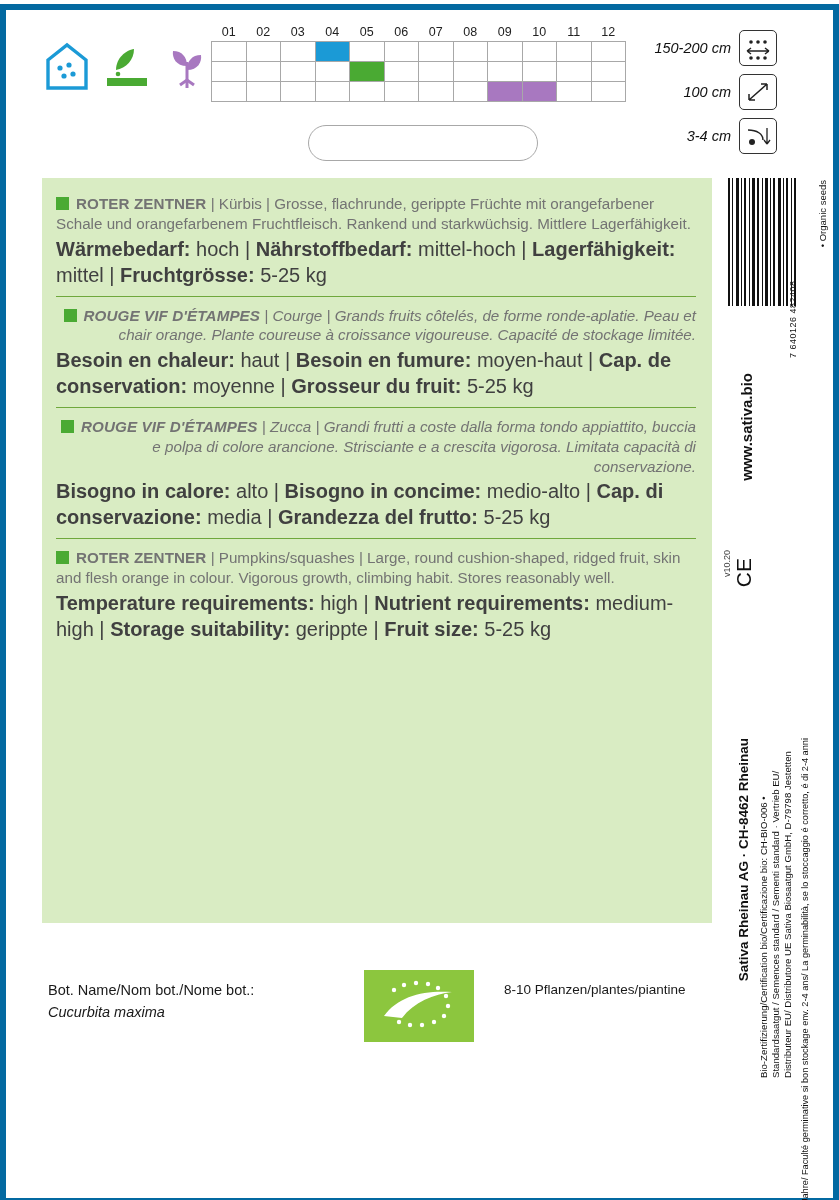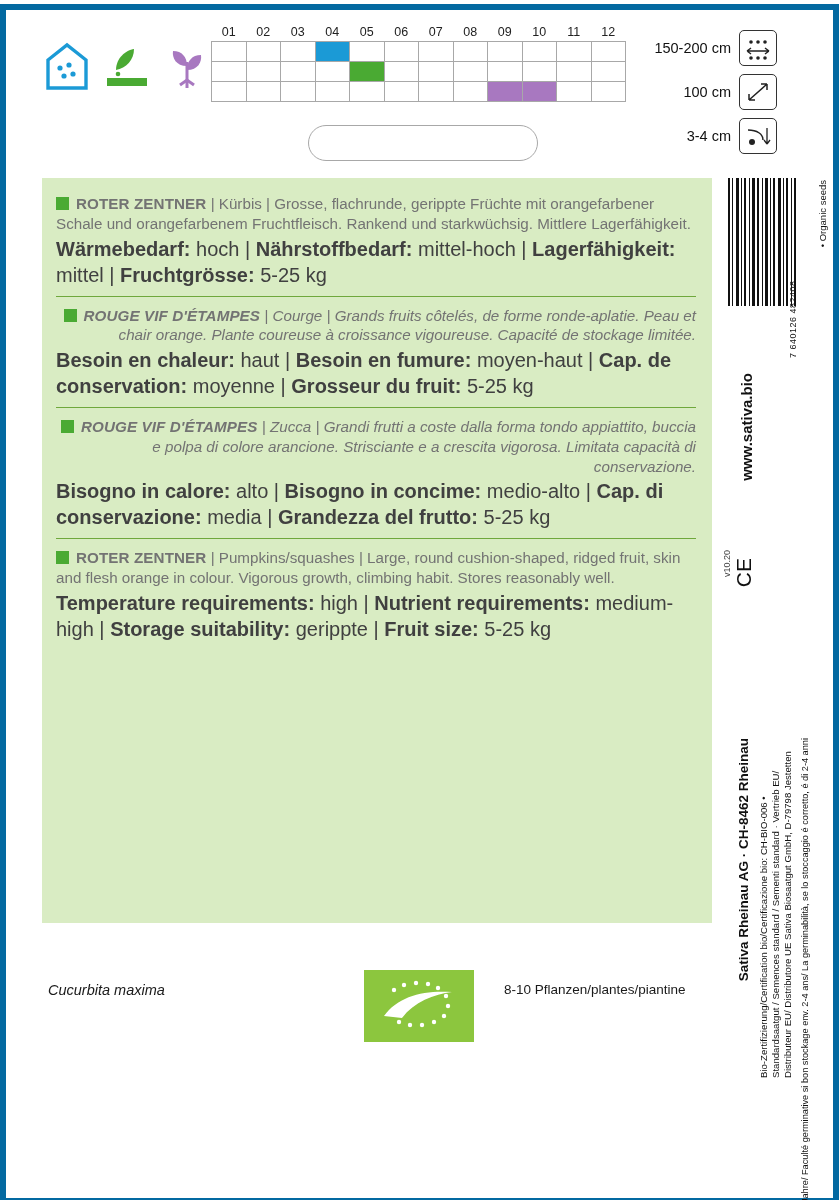--- a/index.html
+++ b/index.html
@@ -66,20 +66,21 @@
     position: absolute; left: 637px; top: 18px;
     width: 200px;
   }
   .spacing .row {
     display: flex; align-items: center; justify-content: flex-start;
     height: 40px; margin-bottom: 4px;
   }
   .spacing .lbl {
     width: 96px; text-align: right; font-size: 14.5px; color: #111;
     padding-right: 8px;
+    font-style: italic;
   }
   .spacing .box {
     width: 38px; height: 36px; border: 1px solid #333; border-radius: 5px;
     display:flex; align-items:center; justify-content:center;
   }
 
   
   .green {
     position: absolute;
     left: 36px; top: 168px;
@@ -372,20 +373,21 @@
     <div class="v-www vtext">www.sativa.bio</div>
     <div class="v-ver vtext">v10.20</div>
     <div class="v-ce vtext">CE</div>
     <div class="v-company vtext">Sativa Rheinau AG · CH-8462 Rheinau</div>
     <div class="v-cert vtext" style="width:13px; max-height:470px; white-space:normal;">Bio-Zertifizierung/Certification bio/Certificazione bio: CH-BIO-006 • Standardsaatgut / Semences standard / Sementi standard · Vertrieb EU/ Distributeur EU/ Distributore UE Sativa Biosaatgut GmbH, D-79798 Jestetten</div>
     <div class="v-germ vtext">Keimfähigkeit bei guter Lagerung ca. 2-4 Jahre/ Faculté germinative si bon stockage env. 2-4 ans/ La germinabilità, se lo stoccaggio é corretto, é di 2-4 anni</div>
   </div>
 
   <div class="bottom">
     <div class="botname">
+      <div>Bot. Name/Nom bot./Nome bot.:</div>
       <div class="sci">Cucurbita maxima</div>
     </div>
 
     <div class="eulogo">
       <svg width="110" height="72" viewBox="0 0 110 72">
         <g fill="#ffffff">
           <path d="M20 46 C34 26 60 20 88 22 C70 24 50 32 38 48 Z"></path>
           <g>
             <circle cx="30" cy="20" r="2.2"></circle>
               <circle cx="40" cy="15" r="2.2"></circle>

